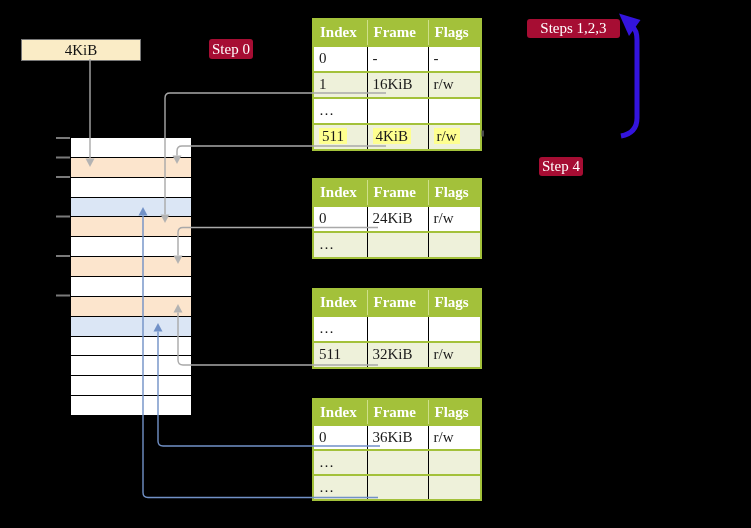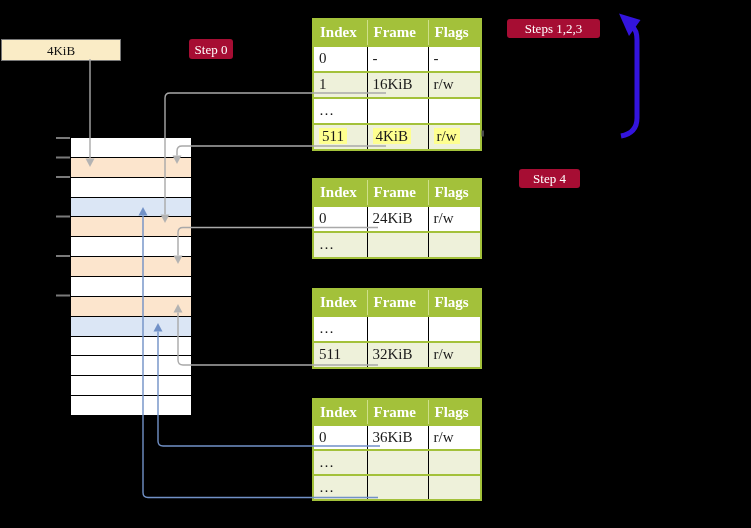--- a/index.html
+++ b/index.html
@@ -14,21 +14,21 @@
   .c-blue{stroke:var(--connector_blue);stroke-width:1.4;fill:none;}
   .ah-gray{fill:var(--arrowhead_gray);}
   .ah-blue{fill:var(--connector_blue);}
   .tick{stroke:#7a7a7a;stroke-width:2;}
   .big-arrow{stroke:var(--arrow_blue);stroke-width:5;fill:none;}
   .big-arrow-head{fill:var(--arrow_blue);}
   .origin-dash{fill:#4a4a4a;}
 
   
   .lbl{position:absolute;z-index:4;display:flex;align-items:center;justify-content:center;
-       font-size:13px;line-height:1;white-space:nowrap;}
+       font-size:15px;line-height:1;white-space:nowrap;margin-left:20px;}
   .lbl-red{background:var(--label_red);color:#fff;border-radius:3px;}
   .lbl-blue{background:var(--label_blue);color:#fff;border-radius:2px;}
   .lbl-wheat{background:var(--frame_label_bg);color:#111;border:1px solid #777;}
 
   
   .memcol{position:absolute;left:70px;top:137px;width:120px;height:277px;z-index:2;
           display:flex;flex-direction:column;border:1px solid #000;background:#000;}
   .mrow{flex:1;box-sizing:border-box;}
   .mrow + .mrow{border-top:1px solid #000;}
   .mrow.white{background:#fff;}
@@ -104,21 +104,21 @@
     <g>
       <path class="big-arrow" d="M621 136 Q637 133 637 118 V40 Q637 30 632 26.5"></path>
       <polygon class="big-arrow-head" points="619,13.5 640.5,20 629,36"></polygon>
     </g>
     <rect class="origin-dash" x="481.5" y="130.5" width="2.5" height="6"></rect>
   </svg>
 
   <div class="lbl lbl-wheat" style="left:1px;top:39px;width:118px;height:20px;">4KiB</div>
   <div class="lbl lbl-red" style="left:189px;top:39px;width:44px;height:20px;">Step 0</div>
   <div class="lbl lbl-red" style="left:507px;top:19px;width:93px;height:19px;">Steps 1,2,3</div>
-  <div class="lbl lbl-red" style="left:519px;top:169px;width:61px;height:19px;">Step 4</div>
+  <div class="lbl lbl-red" style="left:519px;top:157px;width:44px;height:19px;">Step 4</div>
 
   <div class="memcol">
       <div class="mrow white"></div>
       <div class="mrow peach"></div>
       <div class="mrow white"></div>
       <div class="mrow blue"></div>
       <div class="mrow peach"></div>
       <div class="mrow white"></div>
       <div class="mrow peach"></div>
       <div class="mrow white"></div>

